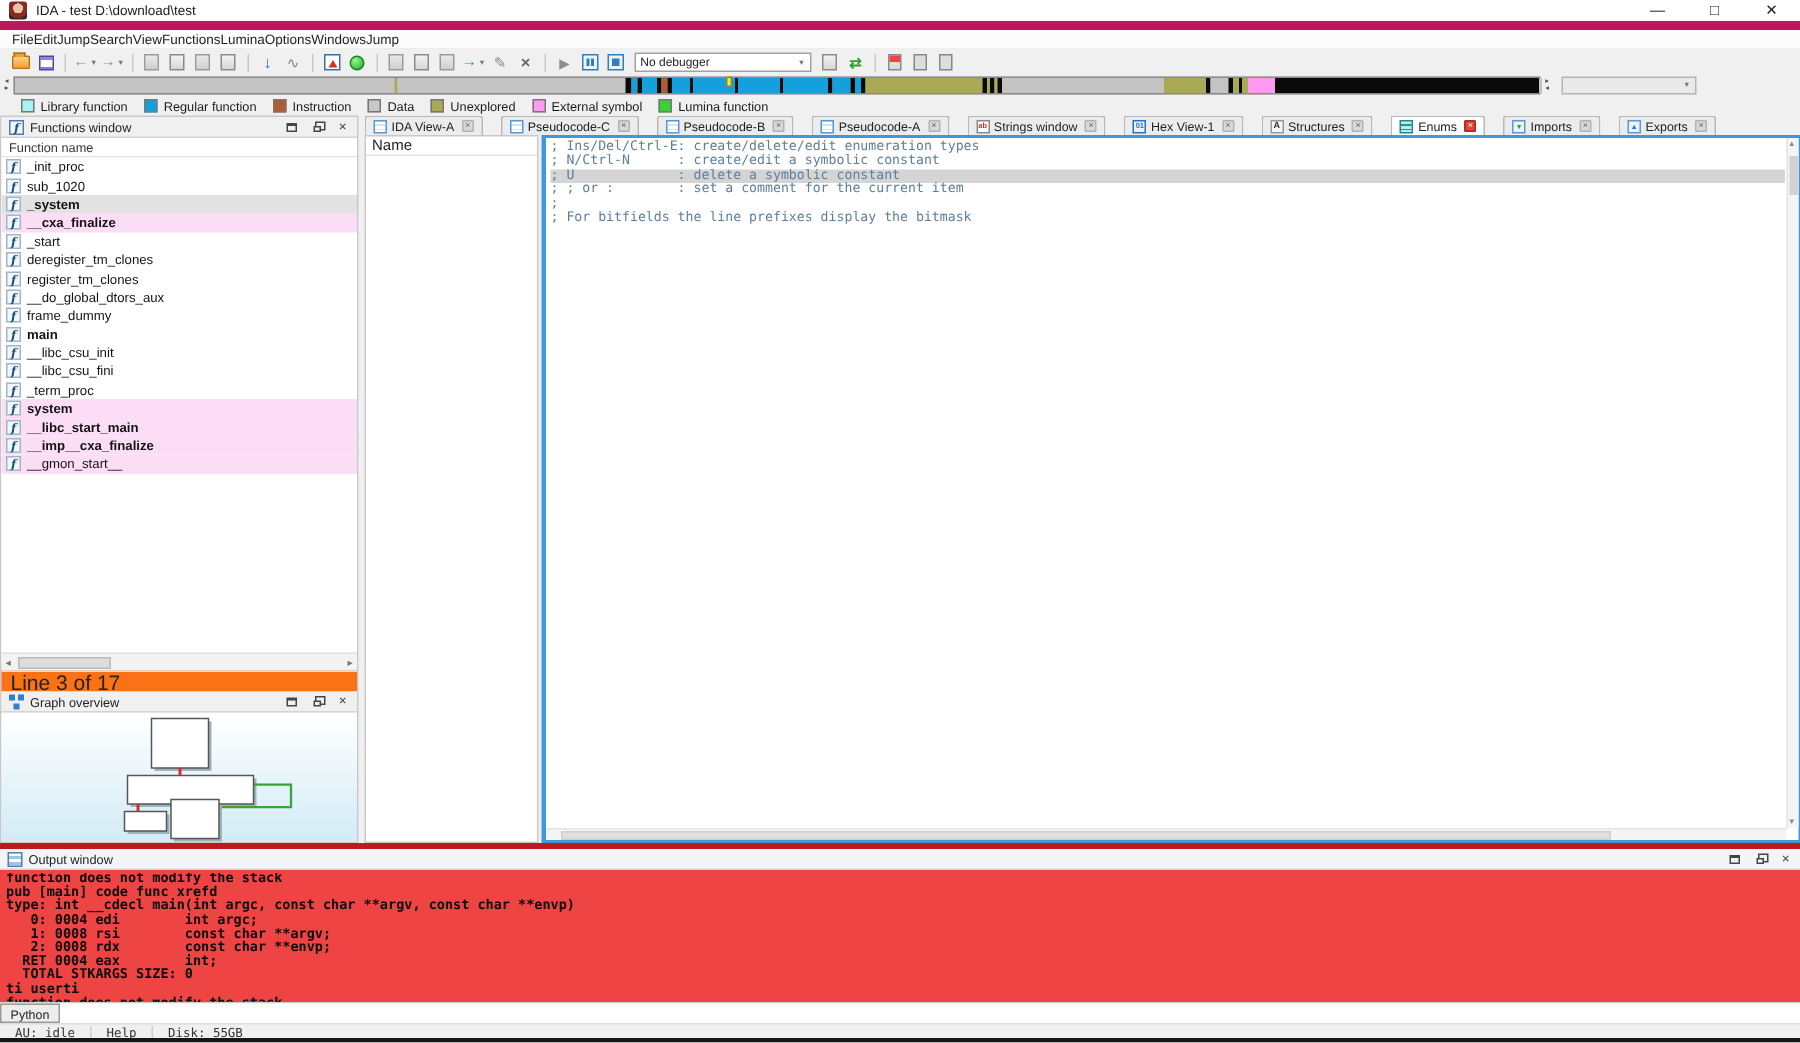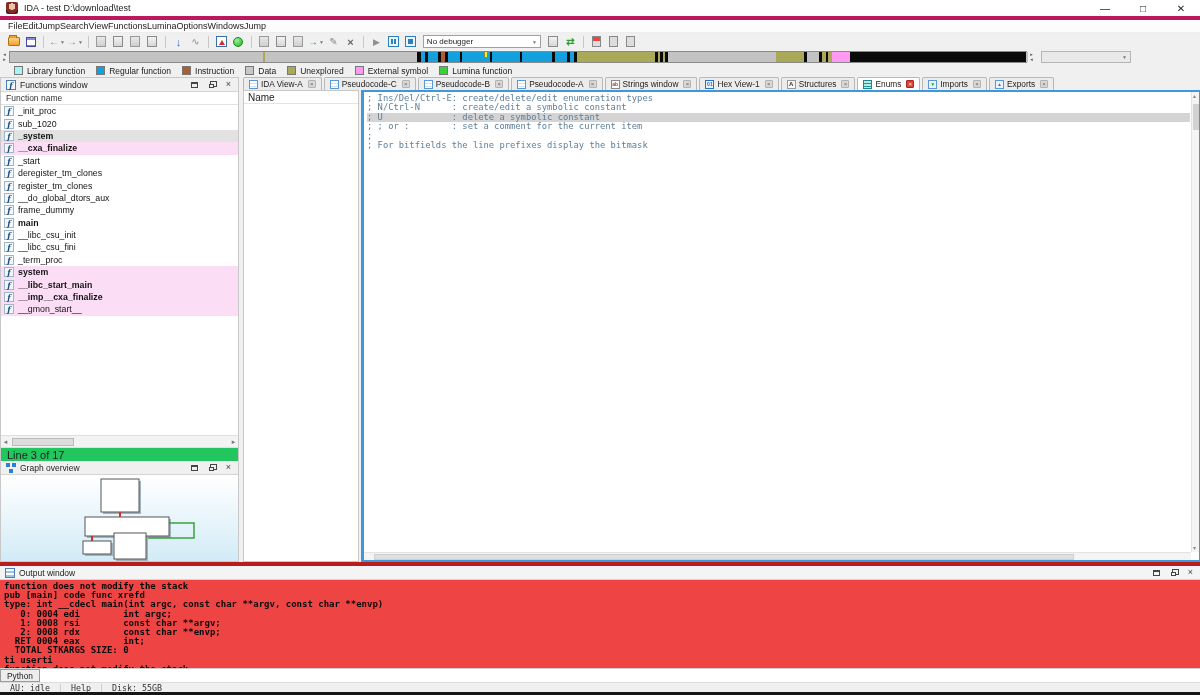--- a/index.html
+++ b/index.html
@@ -1,20 +1,20 @@
 <!DOCTYPE html>
 <html><head>
 <meta charset="utf-8">
 <style>
   *{margin:0;padding:0;box-sizing:border-box}
   html,body{width:1200px;height:695px;overflow:hidden}
   body{position:relative;font-family:"Liberation Sans",sans-serif;background:#f0f0f0;font-size:9px;color:#111}
 
   
-  .titlebar{position:absolute;left:0;top:0;width:1200px;height:20px;background:#fff;border-bottom:4px solid #be185d;display:flex;align-items:center;padding-left:6px}
+  .titlebar{position:absolute;left:0;top:0;width:1200px;height:20px;background:#fff;border-bottom:6px solid #be185d;display:flex;align-items:center;padding-left:6px}
   .app-icon{width:12px;height:12px;margin-right:6px;border-radius:2px;flex:none;
     background:radial-gradient(circle at 50% 38%,#e8c4a8 0 34%,#8a2a22 35% 68%,#342a28 69%)}
   .win-title{font-size:9px;color:#1a1a1a}
   .win-controls{margin-left:auto;display:flex;height:100%}
   .win-btn{width:38px;height:100%;display:flex;align-items:center;justify-content:center;font-size:10px;color:#222}
 
   
   .menubar{position:absolute;left:0;top:20px;width:1200px;height:13px;background:#fcfcfc;display:flex;align-items:center;gap:0;padding-left:8px;border-bottom:1px solid #eee}
   .menu-item{font-size:9px;color:#1e1e1e}
 
@@ -82,27 +82,27 @@
   .fn-row{height:12.4px;display:flex;align-items:center;padding-left:3px;font-size:8.8px;color:#141414;white-space:nowrap}
   .fn-row.sel{background:#e2e2e2}
   .fn-row.pink{background:#fbdef6}
   .fn-row.bold{font-weight:bold}
   .ficon{width:10px;height:10px;border:1px solid #9fb6c8;background:#f2f7fb;color:#1f4e79;font:italic bold 8px "DejaVu Serif",serif;display:flex;align-items:center;justify-content:center;margin-right:4px;flex:none}
   .ficon::before{content:"f"}
   .fn-hscroll{position:absolute;left:0;right:0;top:357px;height:12px;background:#f3f3f3;border-top:1px solid #e0e0e0;display:flex;align-items:center;font-size:7px;color:#777}
   .fn-hscroll .sthumb{height:8px;width:62px;background:#dcdcdc;border:1px solid #bbb;margin-left:2px}
   .fn-hscroll .sarrow{width:9px;text-align:center}
   .fn-hscroll .sarrow.right{margin-left:auto}
-  .fn-status{position:absolute;top:369px;left:0;right:0;height:14px;border-top:1px solid #e0e0e0;background:#22c55e;display:flex;align-items:center;padding-left:6px;font-size:11px;color:#222}
+  .fn-status{position:absolute;top:369px;left:0;right:0;height:14px;border-top:1px solid #e0e0e0;background:#f97316;display:flex;align-items:center;padding-left:6px;font-size:14px;color:#222}
   .graph-title{position:absolute;top:383px;left:0;right:0}
   .graph-body{position:absolute;top:398px;left:0;right:0;bottom:0;background:linear-gradient(#ffffff,#d2ebf7)}
 
   
   .tabbar{position:absolute;left:243px;top:0;width:957px;height:13px;display:flex;align-items:flex-end;background:#f0f0f0;overflow:hidden}
-  .tab{height:13px;display:flex;align-items:center;padding:0 5px;border:1px solid #b8b8b8;border-bottom:none;background:#ececec;margin-right:2px;font-size:8.3px;color:#222;border-radius:2px 2px 0 0;white-space:nowrap;flex:none}
+  .tab{height:13px;display:flex;align-items:center;padding:0 5px;border:1px solid #b8b8b8;border-bottom:none;background:#ececec;margin-right:12px;font-size:8.3px;color:#222;border-radius:2px 2px 0 0;white-space:nowrap;flex:none}
   .tab.active{background:#fff}
   .tab-close{width:8px;height:8px;margin-left:5px;background:#d8d8d8;border:1px solid #b2b2b2;color:#666;font-size:6px;line-height:6px;display:flex;align-items:center;justify-content:center;border-radius:1px;flex:none}
   .tab.active .tab-close{background:#e04438;border-color:#a8281e;color:#fff}
   .ti{width:9px;height:9px;margin-right:3px;flex:none;position:relative;display:flex;align-items:center;justify-content:center;font:bold 6px "Liberation Sans",sans-serif}
   .ti.doc{border:1px solid #5b97d6;background:linear-gradient(#fff 0 2px,#cfe4f5 2px 3px,#fff 3px 5px,#cfe4f5 5px 6px,#fff 6px)}
   .ti.strings{border:1px solid #888;background:#fff;color:#c03030}
   .ti.strings::before{content:"ab";font-size:5px}
   .ti.hex{border:1px solid #2a6fc0;background:#eaf2fb;color:#2a6fc0}
   .ti.hex::before{content:"01";font-size:5px}
   .ti.structures{border:1px solid #999;background:#f6f6f6;color:#333}

